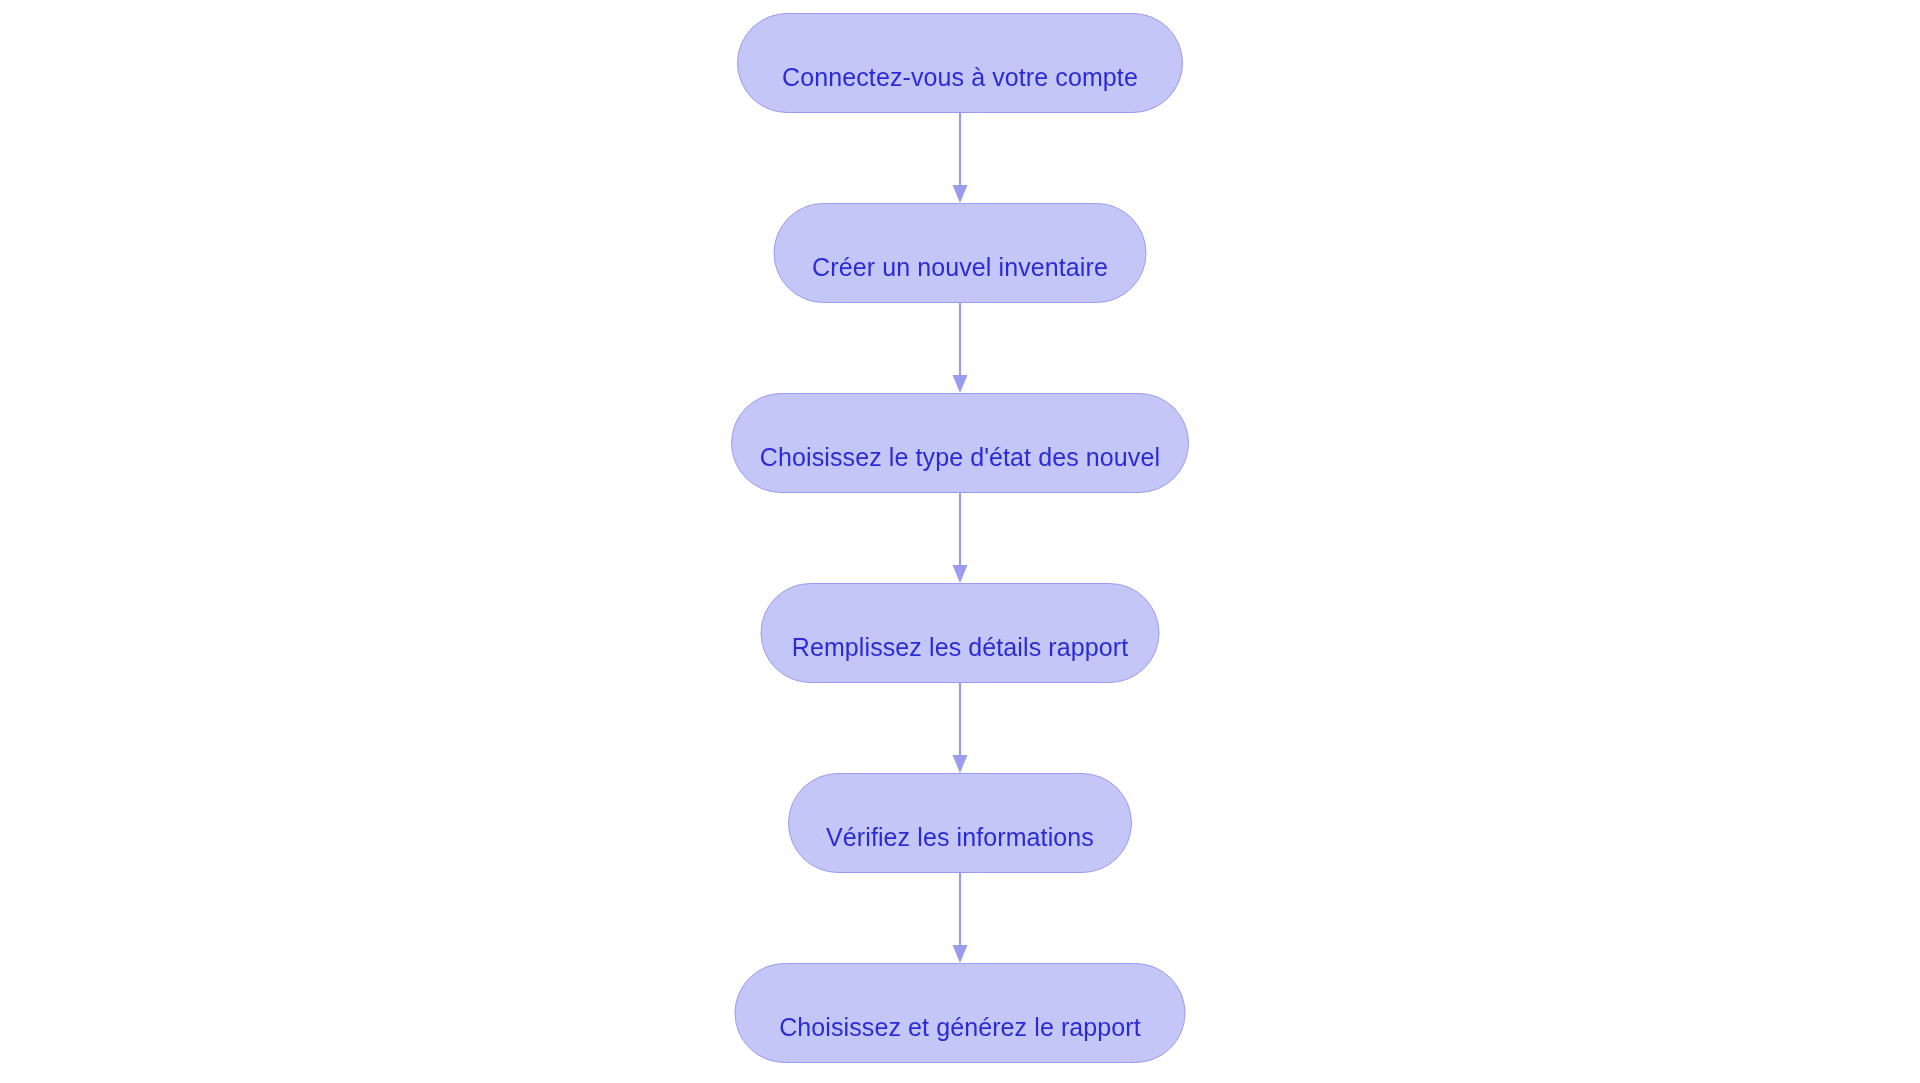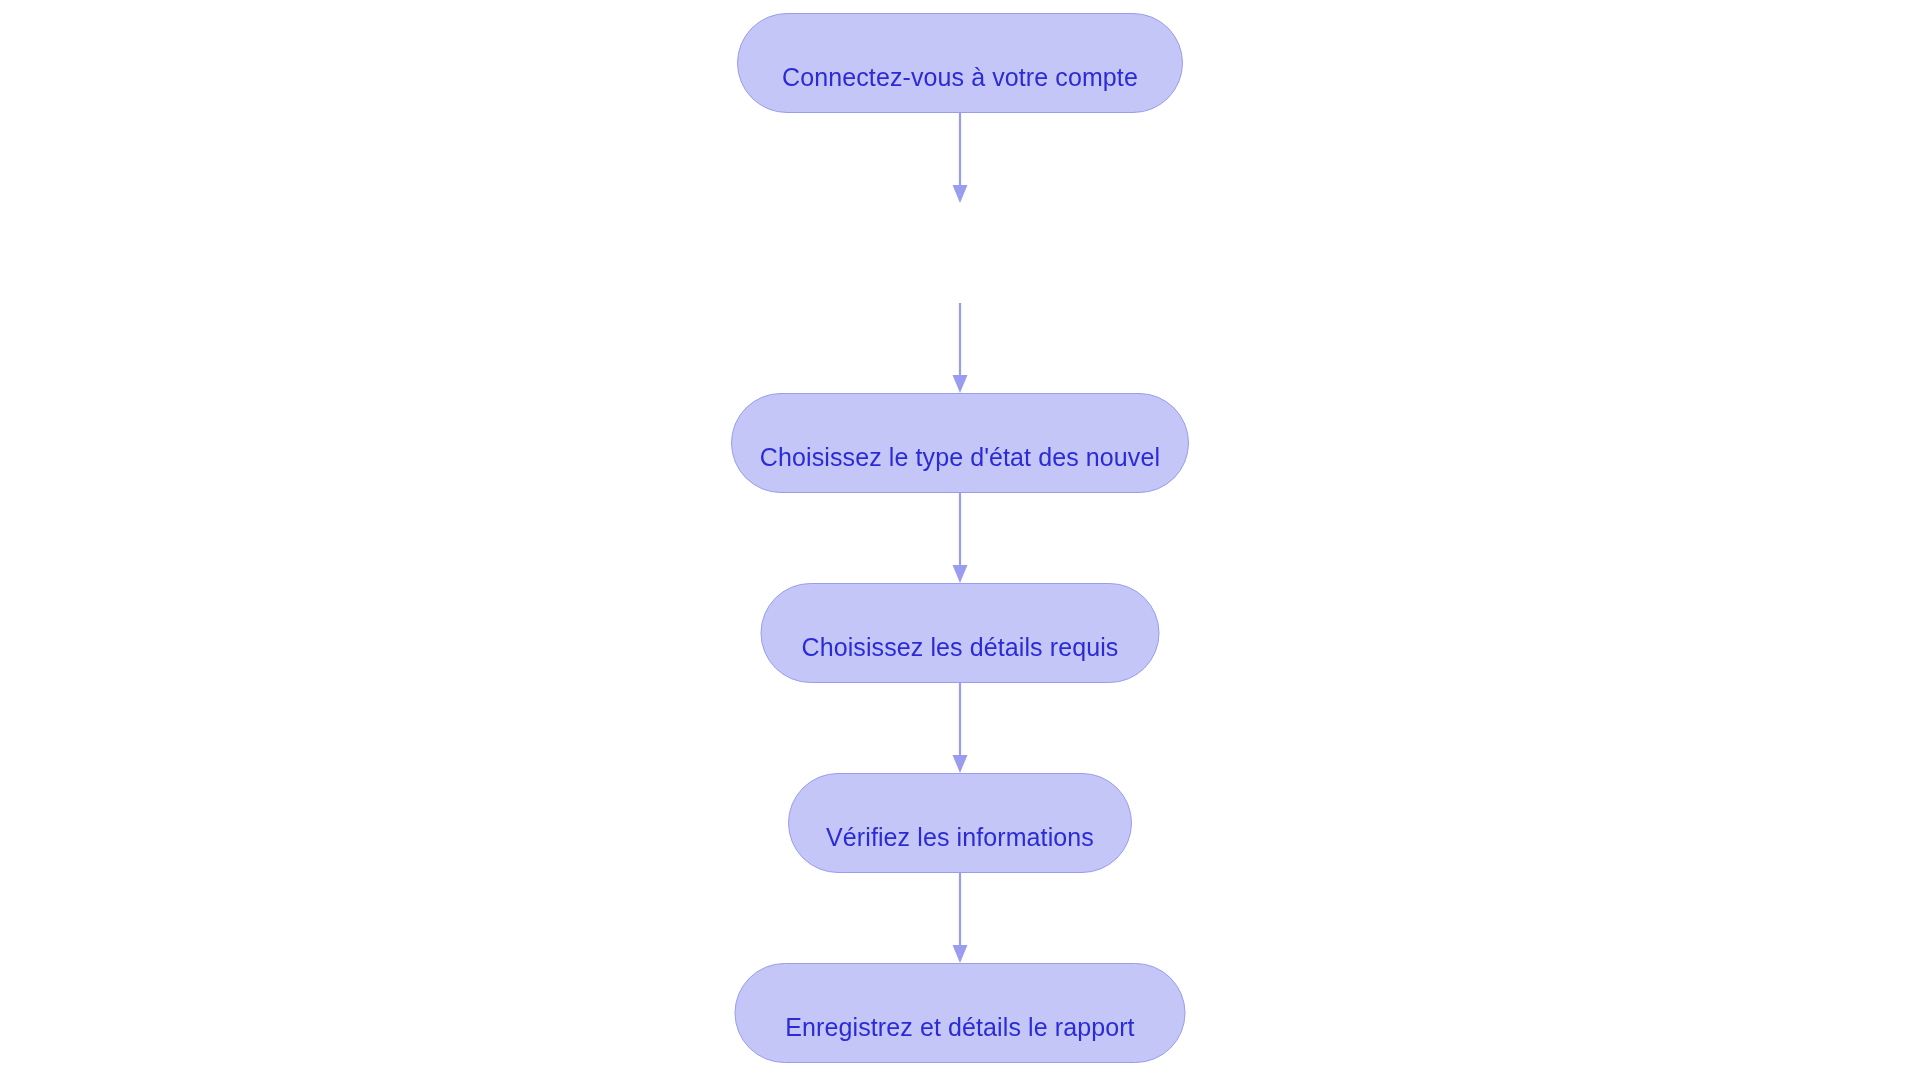--- a/index.html
+++ b/index.html
@@ -97,30 +97,33 @@
     <svg width="24" height="90" viewBox="0 0 24 90">
       <line x1="12" y1="0" x2="12" y2="78" stroke="#9a9cf0" stroke-width="2.2"></line>
       <polygon points="12,90 4.5,72 19.5,72" fill="#9a9cf0"></polygon>
     </svg>
   </div>
 
   <div class="node" style="left:960px; top:13px; width:446px;">
     <span class="node-label">Connectez-vous à votre compte</span>
   </div>
 
+  <div class="node" style="left:960px; top:203px; width:373px;">
+    <span class="node-label">Créer un nouvel inventaire</span>
+  </div>
 
   <div class="node" style="left:960px; top:393px; width:458px;">
     <span class="node-label">Choisissez le type d'état des nouvel</span>
   </div>
 
   <div class="node" style="left:960px; top:583px; width:399px;">
-    <span class="node-label">Choisissez les détails requis</span>
+    <span class="node-label">Remplissez les détails rapport</span>
   </div>
 
   <div class="node" style="left:960px; top:773px; width:344px;text-align:right;">
     <span class="node-label">Vérifiez les informations</span>
   </div>
 
   <div class="node" style="left:960px; top:963px; width:451px;">
-    <span class="node-label">Enregistrez et détails le rapport</span>
+    <span class="node-label">Choisissez et générez le rapport</span>
   </div>
 
 </div>
 
 </body></html>

